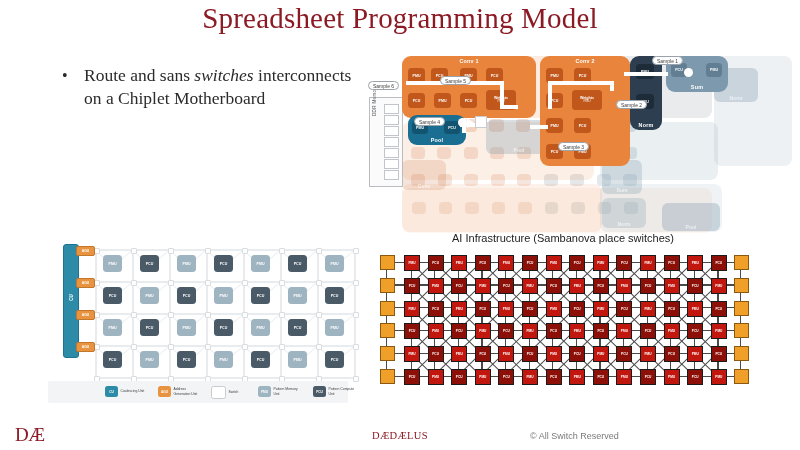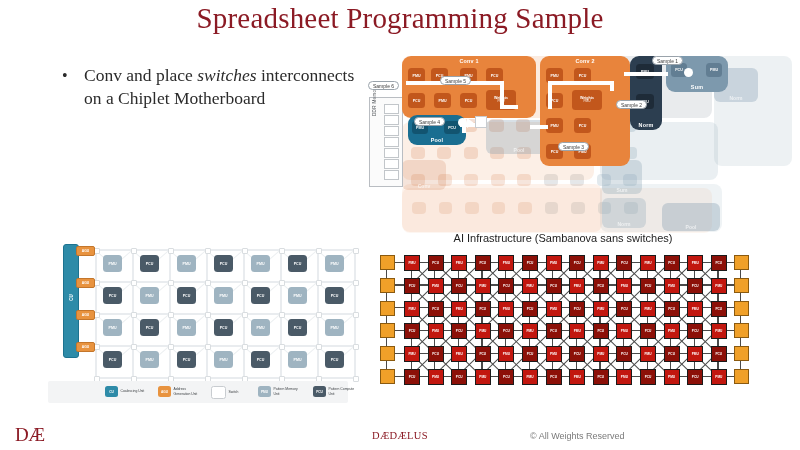--- a/index.html
+++ b/index.html
@@ -153,25 +153,25 @@
     letter-spacing:.3px;
   }
   #footer-rights{
     position:absolute;left:530px;top:431px;
     font-size:9px;color:#7a7a7a;
   }
 </style>
 </head>
 <body>
 
-<div id="slide-title">Spreadsheet Programming Sample</div>
+<div id="slide-title">Spreadsheet Programming Model</div>
 
 <div id="bullet-block">
   <span class="bullet-dot">•</span>
-  <span class="bullet-text"><span>Conv and place </span><i>switches</i><span> interconnects on a Chiplet Motherboard</span></span>
+  <span class="bullet-text"><span>Route and sans </span><i>switches</i><span> interconnects on a Chiplet Motherboard</span></span>
 </div>
 
 <div id="chiplet-motherboard">
   <div id="bg-plane-holder">
       <div class="bg-tile" style="left: 46px; top: 16px; width: 15px; height: 13px; background: rgba(194, 87, 28, 0.22);"></div>
       <div class="bg-tile" style="left: 72.5px; top: 16px; width: 15px; height: 13px; background: rgba(194, 87, 28, 0.22);"></div>
       <div class="bg-tile" style="left: 99px; top: 16px; width: 15px; height: 13px; background: rgba(194, 87, 28, 0.22);"></div>
       <div class="bg-tile" style="left: 125.5px; top: 16px; width: 15px; height: 13px; background: rgba(194, 87, 28, 0.22);"></div>
       <div class="bg-tile" style="left: 152px; top: 16px; width: 15px; height: 13px; background: rgba(194, 87, 28, 0.22);"></div>
       <div class="bg-tile" style="left: 178.5px; top: 16px; width: 15px; height: 13px; background: rgba(44, 62, 80, 0.18);"></div>
@@ -553,21 +553,21 @@
       <div class="lg-sw" style="background: rgb(159, 180, 193);">PMU</div>
       <div class="lg-txt" style="width: 26px;">Pattern Memory Unit</div>
     </div>
     <div class="lg-item" style="left: 265px; top: 5px;">
       <div class="lg-sw" style="background: rgb(74, 90, 103);">PCU</div>
       <div class="lg-txt" style="width: 26px;">Pattern Compute Unit</div>
     </div>
   </div>
 
 <div id="ai-infra">
-  <div id="ai-title">AI Infrastructure (Sambanova sans switches)</div>
+  <div id="ai-title">AI Infrastructure (Sambanova place switches)</div>
   <div id="mesh">
       <div class="m-line" style="left: 40px; top: 10.5px; width: 9.6px; height: 1.4px;"></div>
       <div class="m-line" style="left: 32.5px; top: 18px; width: 1.4px; height: 8.8px;"></div>
       <div class="m-diag" style="left: 33px; top: 11px; width: 32.8146px; height: 1.2px; transform: rotate(44.0122deg);"></div>
       <div class="m-diag" style="left: 56.6px; top: 11px; width: 32.8146px; height: 1.2px; transform: rotate(135.988deg);"></div>
       <div class="m-line" style="left: 63.6px; top: 10.5px; width: 9.6px; height: 1.4px;"></div>
       <div class="m-line" style="left: 56.1px; top: 18px; width: 1.4px; height: 8.8px;"></div>
       <div class="m-diag" style="left: 56.6px; top: 11px; width: 32.8146px; height: 1.2px; transform: rotate(44.0122deg);"></div>
       <div class="m-diag" style="left: 80.2px; top: 11px; width: 32.8146px; height: 1.2px; transform: rotate(135.988deg);"></div>
       <div class="m-line" style="left: 87.2px; top: 10.5px; width: 9.6px; height: 1.4px;"></div>
@@ -956,13 +956,13 @@
       <div class="m-node m-pmu" style="left: 238.4px; top: 118px;">PMU</div>
       <div class="m-node m-pcu" style="left: 262px; top: 118px;">PCU</div>
       <div class="m-node m-pmu" style="left: 285.6px; top: 118px;">PMU</div>
       <div class="m-node m-pcu" style="left: 309.2px; top: 118px;">PCU</div>
       <div class="m-node m-pmu" style="left: 332.8px; top: 118px;">PMU</div>
     </div>
 </div>
 
 <div id="footer-logo">DÆ</div>
 <div id="footer-brand">DÆDÆLUS</div>
-<div id="footer-rights">© All Weights Reserved</div>
+<div id="footer-rights">© All Switch Reserved</div>
 
 </body></html>

